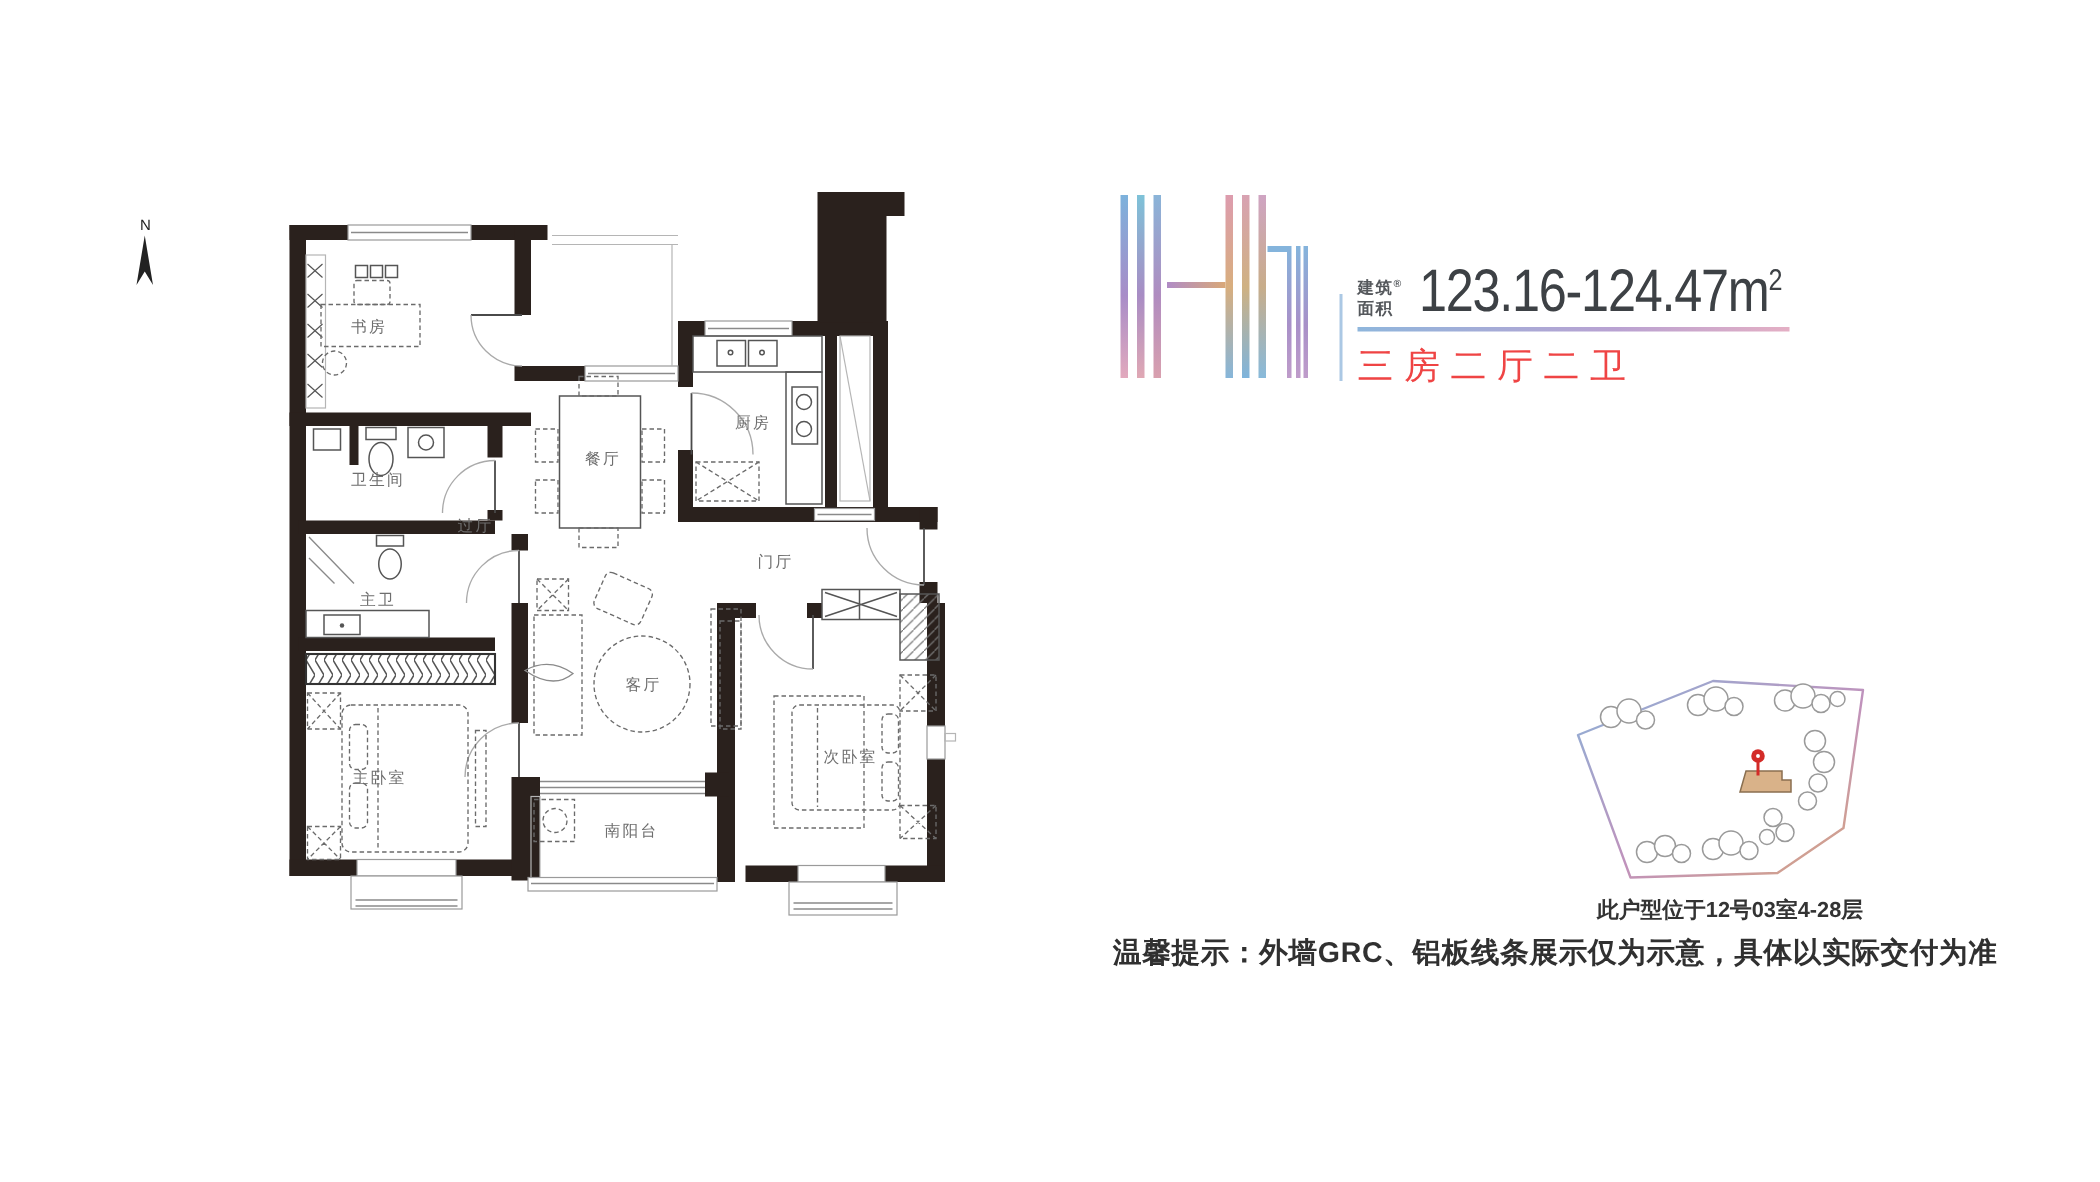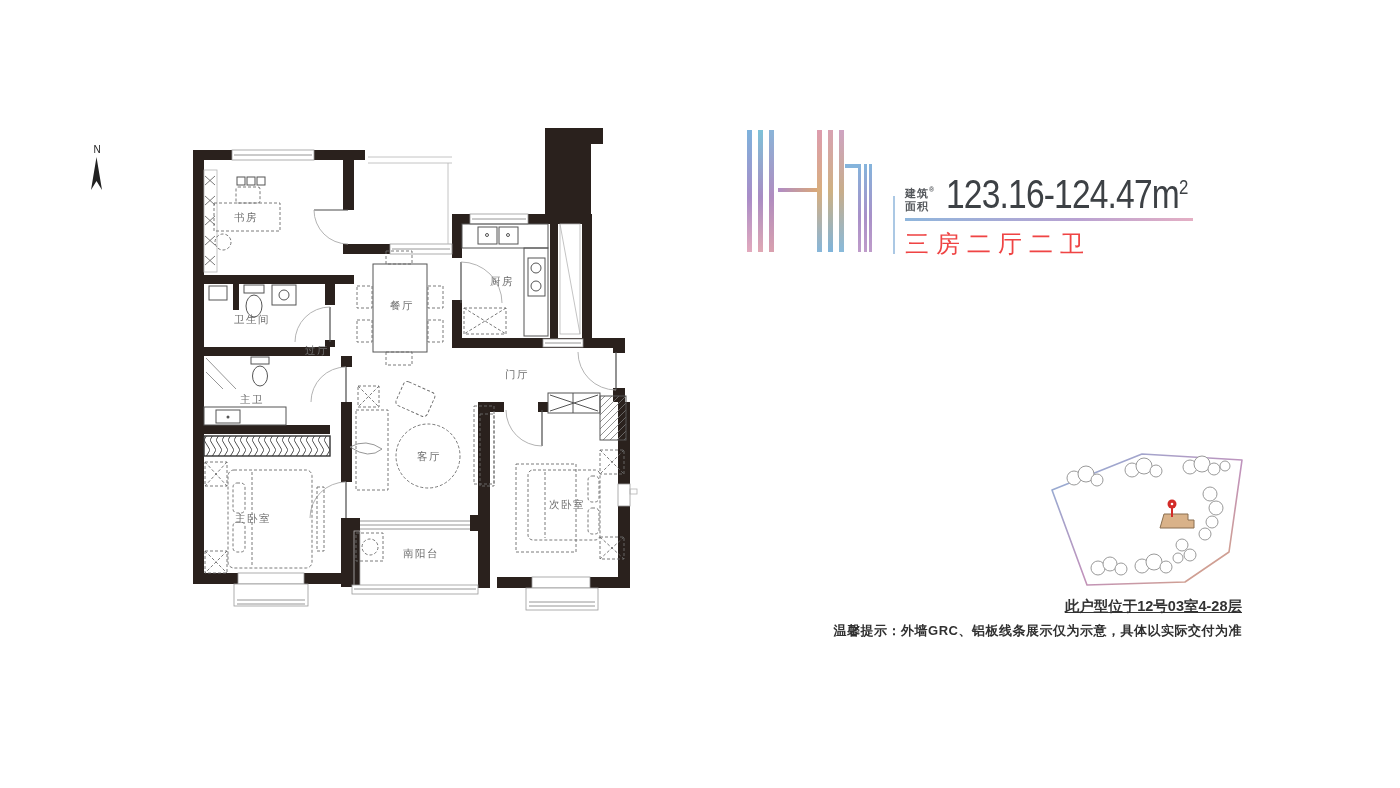--- a/index.html
+++ b/index.html
@@ -32,21 +32,21 @@
   .hook{position:absolute;left:103px;top:36px;width:14px;height:3.5px;background:#84b4dc;}
   
   .divider{width:2px;height:58px;background:#abc8e4;}
   .area-prefix{font-size:11px;line-height:13px;font-weight:700;color:#55585c;letter-spacing:1px;}
   .area-prefix sup{font-size:7px;}
   .big-num{font-size:40px;color:#3d4145;letter-spacing:-1px;white-space:nowrap;transform:scaleX(.84);transform-origin:left top;font-weight:400;}
   .big-num .unit-sup{font-size:20px;vertical-align:14px;}
   .grad-underline{height:2.5px;background:linear-gradient(90deg,#8fb6dc,#b9a2d2 60%,#e4afc4);}
   .layout-text{font-size:24px;color:#ef4444;letter-spacing:7px;font-weight:500;white-space:nowrap;}
   .loc-note{font-size:14.5px;font-weight:700;color:#333;text-align:right;width:400px;}
-  .disclaimer{font-size:13px;font-weight:700;color:#303030;text-align:right;width:500px;letter-spacing:.5px;white-space:nowrap;margin-left:36px;}
+  .disclaimer{font-size:19px;font-weight:700;color:#303030;text-align:right;width:500px;letter-spacing:.5px;white-space:nowrap;margin-left:36px;}
 </style>
 </head>
 <body>
 
 <div class="canvas">
 
   <svg class="abs" style="left:80px;top:120px;" width="580" height="510" viewBox="80 120 580 510">
     <defs>
       <pattern id="zig" width="6" height="20" patternUnits="userSpaceOnUse">
         <path d="M0,0 L6,10 L0,20" stroke="#555" fill="none" stroke-width="1"></path>
@@ -339,16 +339,16 @@
         <circle cx="124" cy="125" r="6"></circle>
     </g>
     <path d="M122,72 h24 v6 h6 v8 h-34 z" fill="#d9b289" stroke="#8a6f50" stroke-width="1"></path>
     <g>
       <rect x="129" y="66" width="2" height="9" fill="#d32b28"></rect>
       <circle cx="130" cy="62" r="4.5" fill="#d32b28"></circle>
       <circle cx="130" cy="62" r="1.3" fill="#fff"></circle>
     </g>
   </svg>
 
-  <div class="abs loc-note" style="right:158px;top:597px;text-decoration:underline;">此户型位于12号03室4-28层</div>
+  <div class="abs loc-note" style="right:158px;top:597px;">此户型位于12号03室4-28层</div>
   <div class="abs disclaimer" style="right:158px;top:622px;">温馨提示：外墙GRC、铝板线条展示仅为示意，具体以实际交付为准</div>
 
 </div>
 
 </body></html>

